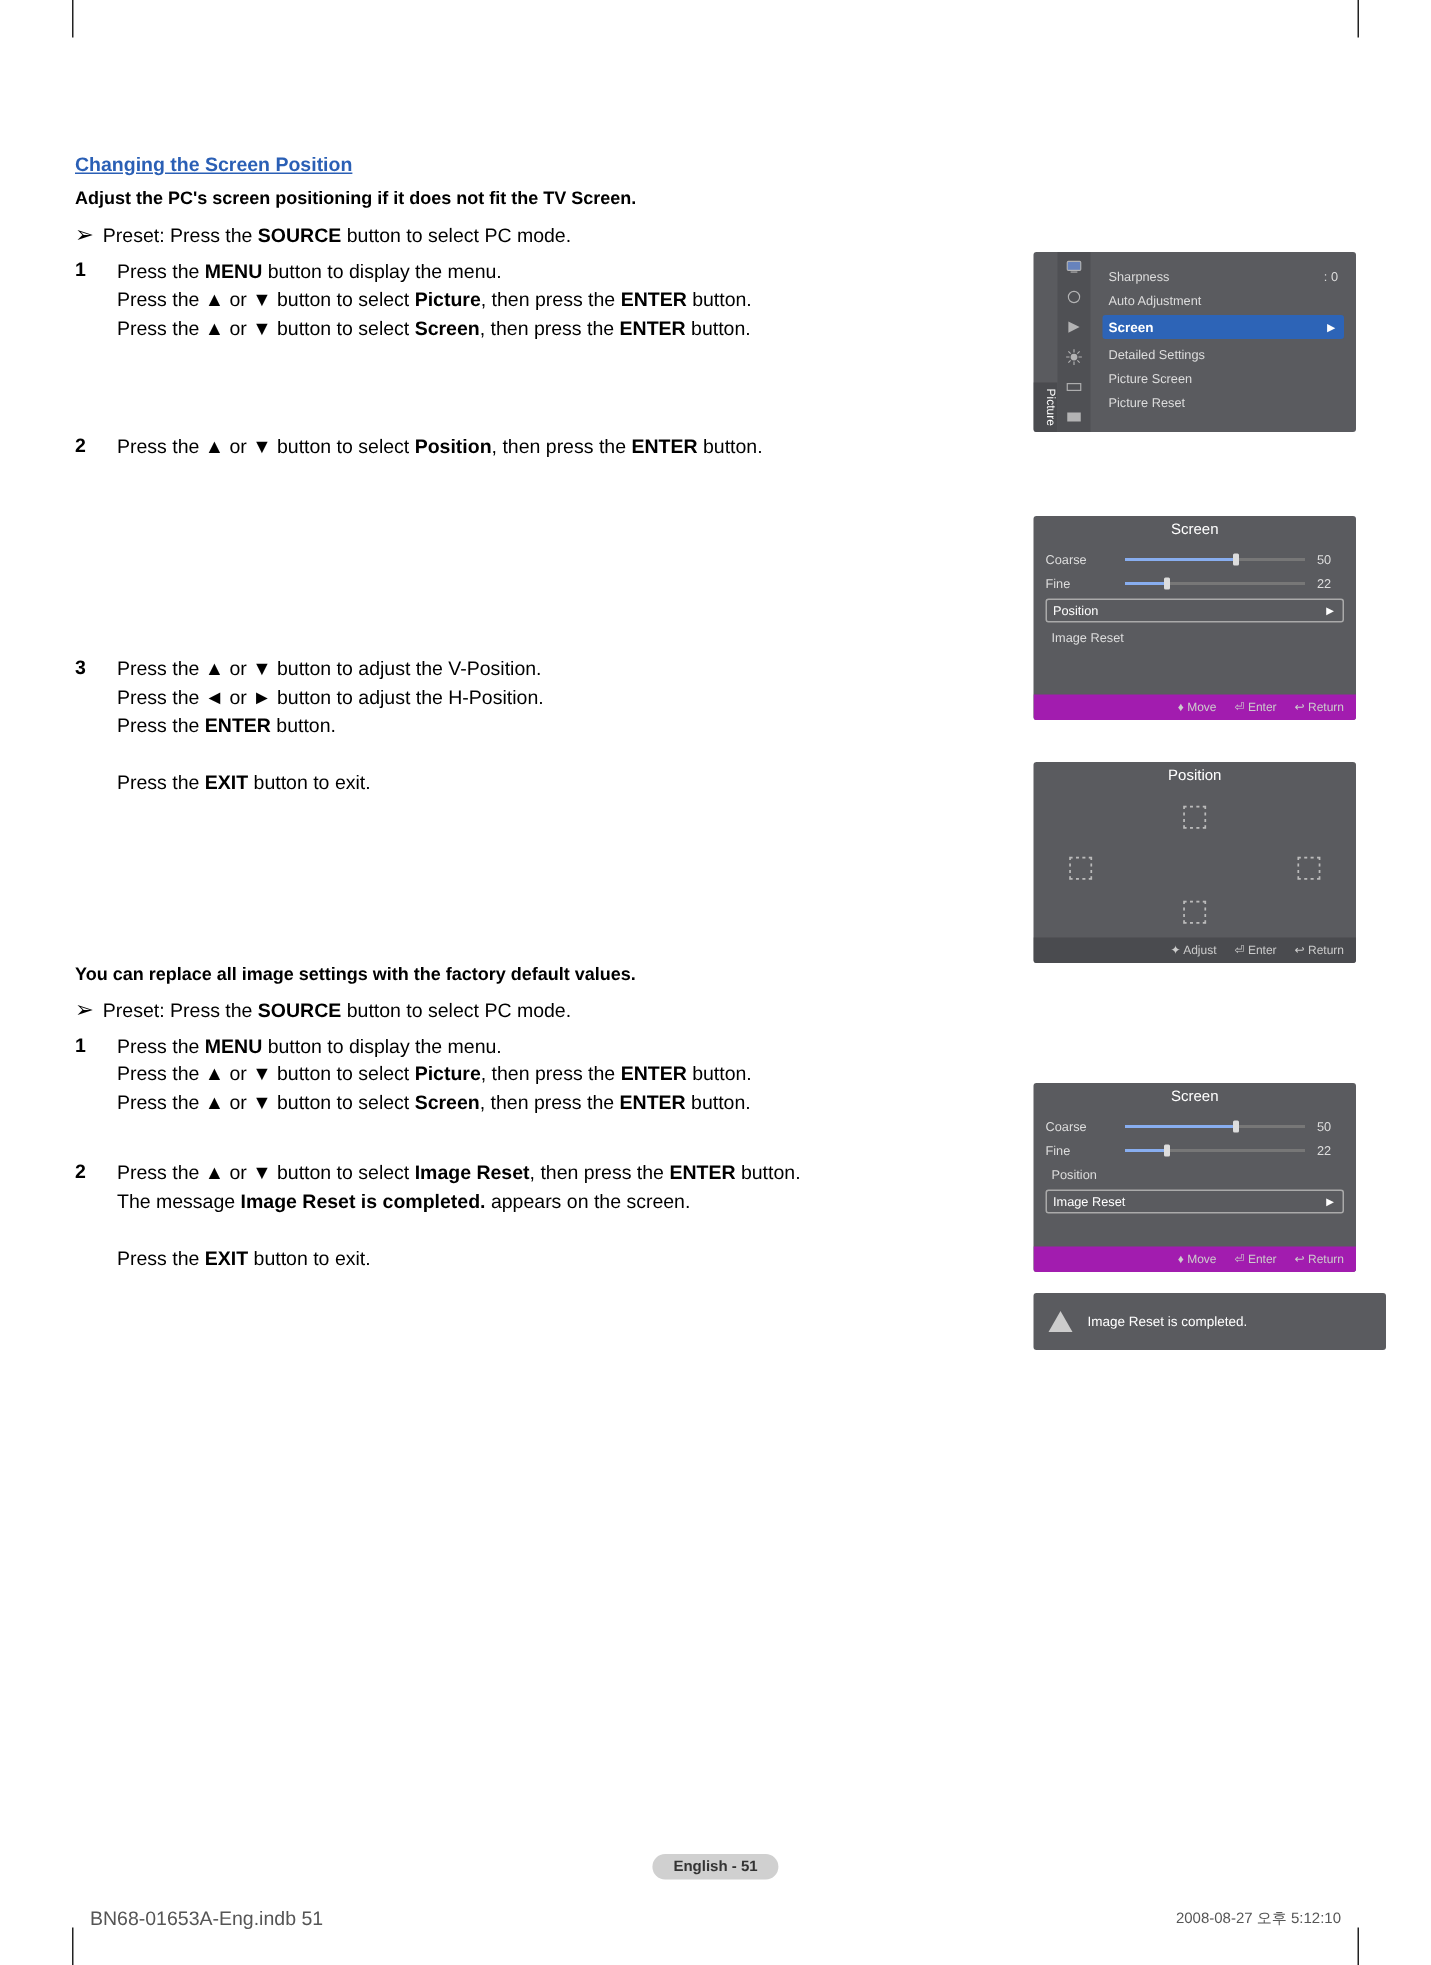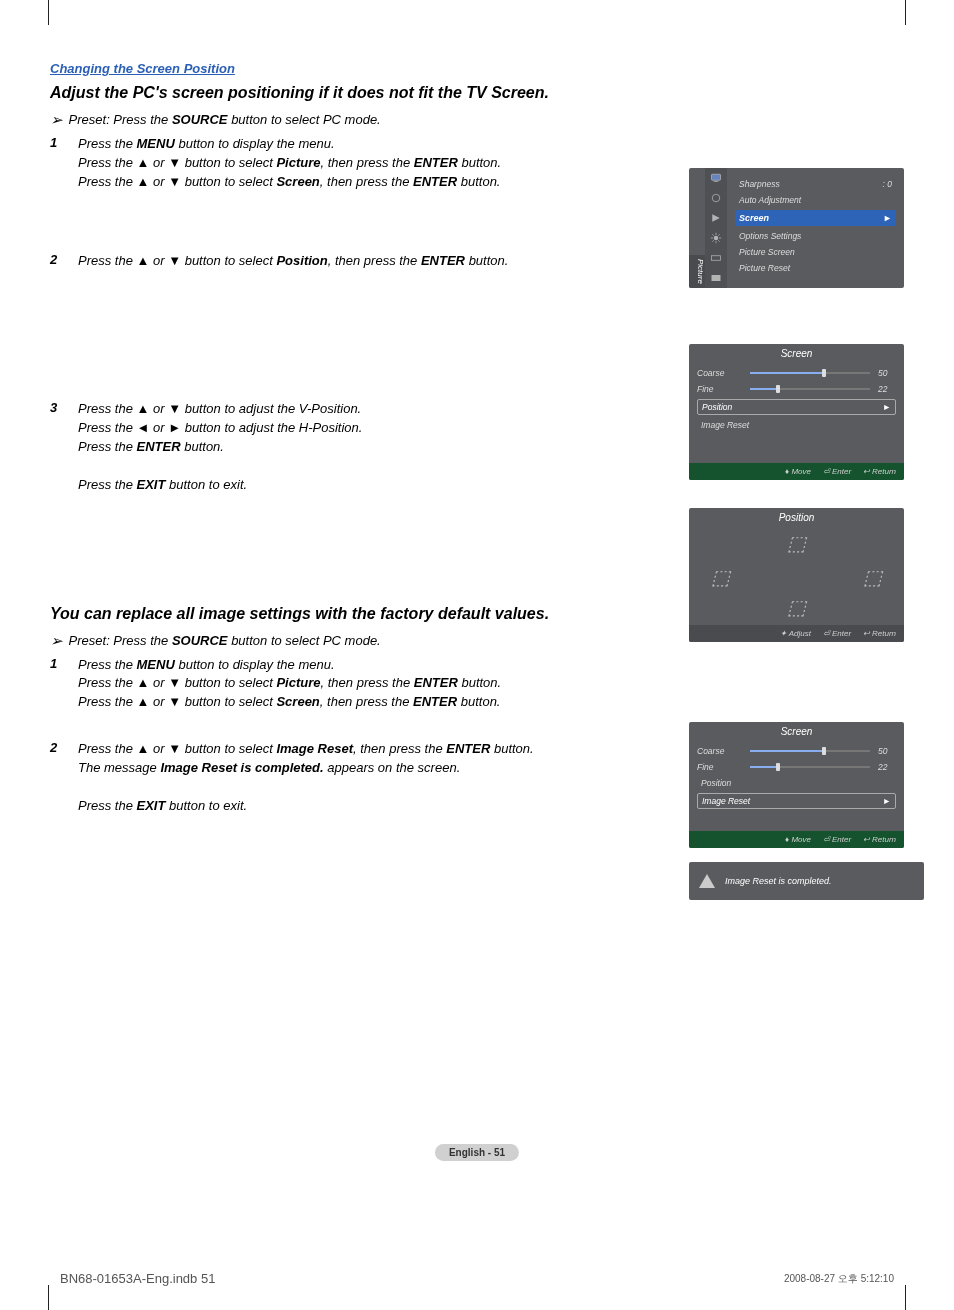--- a/index.html
+++ b/index.html
@@ -2,23 +2,23 @@
 <html><head>
 <meta charset="utf-8">
 <style>
 body { margin:0; font-family: Arial, Helvetica, sans-serif; background:#fff; color:#000; }
 .page { width:954px; height:1310px; margin:0 auto; position:relative; box-sizing:border-box; padding:0 50px; }
 .crop { position:absolute; background:#222; }
 .crop.tl, .crop.tr { top:0; width:1px; height:25px; }
 .crop.tl { left:48px; } .crop.tr { right:48px; }
 .crop.bl, .crop.br { bottom:0; width:1px; height:25px; }
 .crop.bl { left:48px; } .crop.br { right:48px; }
-.content { padding-top:61px;font-style:italic; }
+.content { padding-top:102px; }
 h3.underline { font-size:13px; font-weight:bold; color:#2a5fb5; text-decoration:underline; margin:0 0 8px; }
-.bold-line { font-size:16px; font-weight:bold; margin:0 0 10px; }
+.bold-line { font-size:12px; font-weight:bold; margin:0 0 10px; }
 .preset { font-size:13px; margin:0 0 8px 0; display:flex; align-items:flex-start; gap:6px; }
 .preset .arrow { font-size:15px; line-height:1; }
 ol.steps { list-style:none; margin:0; padding:0; font-size:13px; }
 ol.steps > li { display:flex; margin-bottom:6px; gap:12px; }
 ol.steps > li .num { font-weight:bold; min-width:16px; }
 ol.steps > li .body { flex:1; line-height:1.45; }
 .fixed-right { position:absolute; right:50px; width:215px; }
 
 
 .osd { background:#5a5b5f; color:#fff; font-size:9px; border-radius:2px; overflow:hidden; width:215px; }
@@ -36,32 +36,32 @@
 .osd2 .body { padding:4px 8px 30px; }
 .osd2 .slrow { display:flex; align-items:center; gap:8px; padding:3px 0; font-size:8.5px; color:#ddd; }
 .osd2 .slrow .lab { width:45px; }
 .osd2 .slrow .bar { flex:1; height:7px; display:flex; align-items:center; }
 .osd2 .slrow .bg { background:#777; height:2px; width:100%; position:relative; }
 .osd2 .slrow .fill { background:#88aef0; height:2px; position:absolute; left:0; top:0; }
 .osd2 .slrow .thumb { position:absolute; top:-3px; width:4px; height:8px; background:#ddd; border-radius:1px; }
 .osd2 .slrow .val { width:18px; text-align:left; }
 .osd2 .selrow { border:1px solid #aaa; border-radius:2px; padding:2px 4px; display:flex; justify-content:space-between; font-size:8.5px; margin:2px 0; }
 .osd2 .plain { padding:3px 4px; font-size:8.5px; color:#ddd; }
-.osd2 .footer { background:#14532d; font-size:8px; color:#ccc; padding:4px 8px; display:flex; justify-content:flex-end; gap:12px; }
+.osd2 .footer { background:#a21caf; font-size:8px; color:#ccc; padding:4px 8px; display:flex; justify-content:flex-end; gap:12px; }
 
 .osd3 { background:#5a5b5f; color:#fff; width:215px; border-radius:2px; overflow:hidden; font-size:9px; }
 .osd3 .title { text-align:center; font-size:10px; padding:4px 0 2px; }
 .osd3 .grid { height:100px; position:relative; }
 .osd3 .ico { position:absolute; font-size:20px; color:#bbb; }
 .osd3 .footer { background:#4a4b4f; font-size:8px; color:#ccc; padding:4px 8px; display:flex; justify-content:flex-end; gap:12px; }
 
 .toast { background:#5a5b5f; width:215px; color:#fff; font-size:9px; border-radius:2px; padding:12px 10px; display:flex; align-items:center; gap:10px; margin-top:14px; }
 .toast .warn { width:0; height:0; border-left:8px solid transparent; border-right:8px solid transparent; border-bottom:14px solid #ccc; position:relative; }
 
-.page-badge { position:absolute; top:1144px; left:50%; transform:translateX(-50%); background:#d0d0d0; border-radius:10px; font-size:10px; font-weight:bold; padding:3px 14px; color:#333; }
+.page-badge { position:absolute; top:1236px; left:50%; transform:translateX(-50%); background:#d0d0d0; border-radius:10px; font-size:10px; font-weight:bold; padding:3px 14px; color:#333; }
 .foot-left { position:absolute; bottom:24px; left:60px; font-size:13px; color:#555; }
 .foot-right { position:absolute; bottom:24px; right:60px; font-size:10px; color:#555;margin-top:10px; }
 .iconcol svg { width:12px; height:12px; fill:#ccc; }
 </style>
 </head>
 <body>
 
 <div class="page">
   <div class="crop tl"></div>
     <div class="crop tr"></div>
@@ -101,21 +101,21 @@
         <div class="menu">
           <div class="row1">
               <span>Sharpness</span>
               <span>: 0</span>
             </div>
           <div class="item">Auto Adjustment</div>
           <div class="sel">
               <span>Screen</span>
               <span>►</span>
             </div>
-          <div class="item">Options Settings</div>
+          <div class="item">Detailed Settings</div>
           <div class="item">Picture Screen</div>
           <div class="item">Picture Reset</div>
         </div>
       </div>
     </div>
 
     <p class="preset">
       <span class="arrow">➢</span>
       <span><span>Preset: Press the </span><b>SOURCE</b><span> button to select PC mode.</span></span>
     </p>

